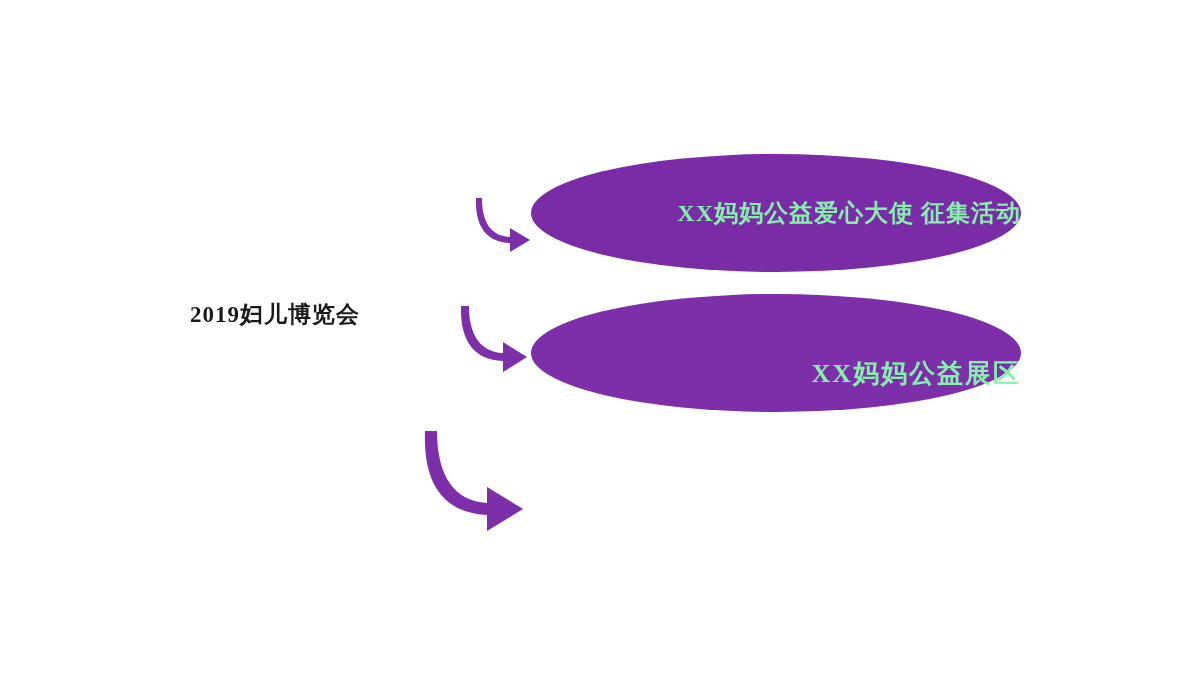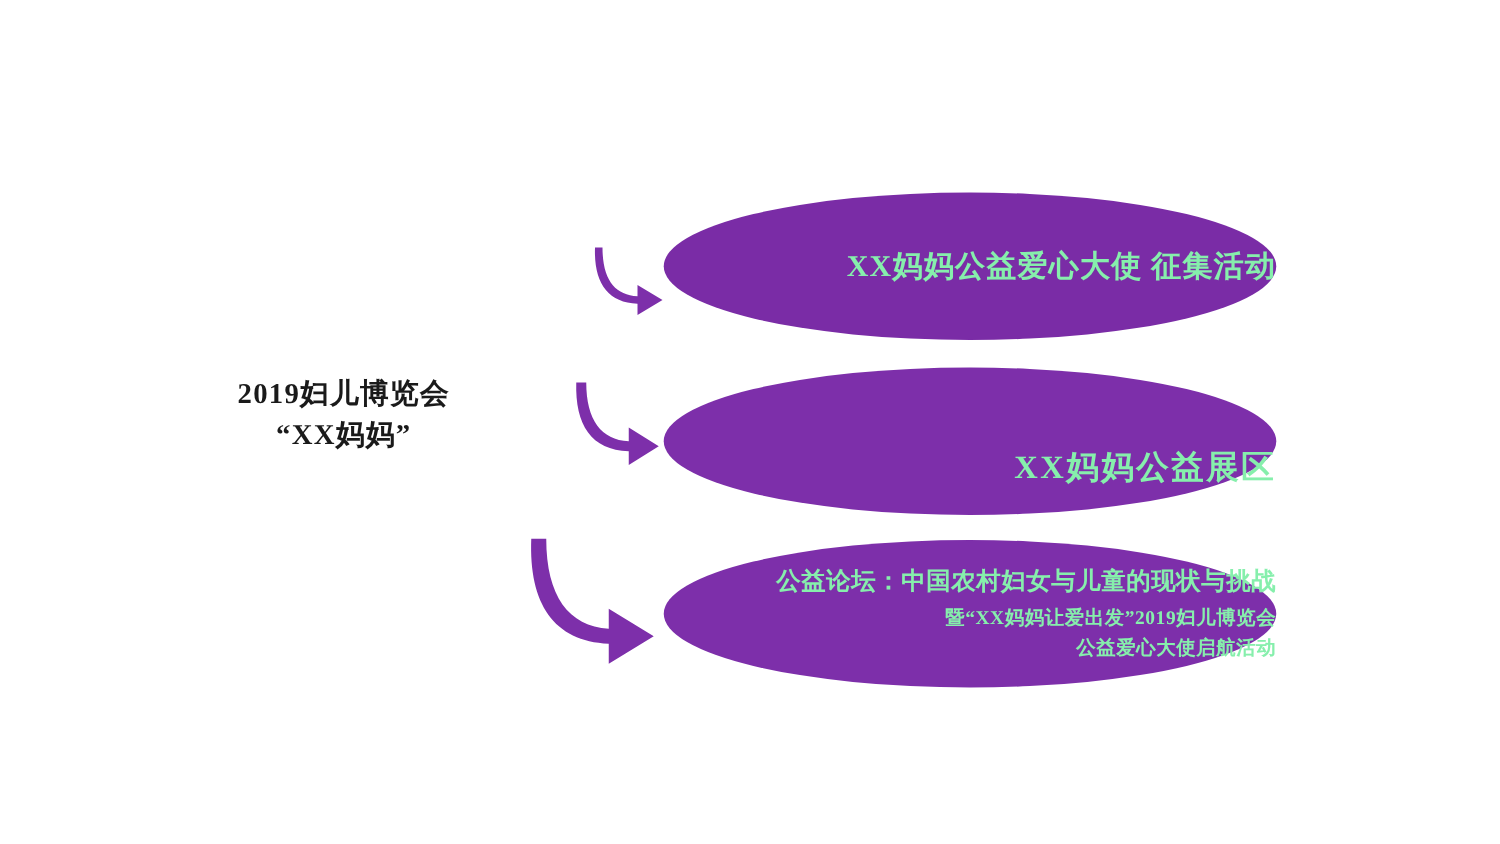--- a/index.html
+++ b/index.html
@@ -111,21 +111,20 @@
   .arrow-2 { left: 455px; top: 300px; }
   .arrow-3 { left: 415px; top: 425px; }
 </style>
 </head>
 <body>
 
 <div class="slide">
 
   <div class="left-title">
     <span class="line">2019妇儿博览会</span>
-    <span class="line">“XX妈妈”</span>
   </div>
 
   <div class="arrow arrow-1">
     <svg width="70" height="70" viewBox="0 0 70 70">
       <path d="M12 8 C12 34, 22 46, 40 47 L40 38 L60 50 L40 62 L40 53 C16 52, 5 36, 6 8 Z" fill="#7D2FAA"></path>
     </svg>
   </div>
 
   <div class="arrow arrow-2">
     <svg width="85" height="85" viewBox="0 0 85 85">
@@ -140,19 +139,14 @@
   </div>
 
   <div class="ellipse ellipse-1">
     <div class="e-main">XX妈妈公益爱心大使 征集活动</div>
   </div>
 
   <div class="ellipse ellipse-2">
     <div class="e2-main">XX妈妈公益展区</div>
   </div>
 
-  <div class="ellipse ellipse-3">
-    <div class="e3-main">公益论坛：中国农村妇女与儿童的现状与挑战</div>
-    <div class="e3-sub">暨“XX妈妈让爱出发”2019妇儿博览会</div>
-    <div class="e3-sub">公益爱心大使启航活动</div>
-  </div>
 
 </div>
 
 </body></html>

